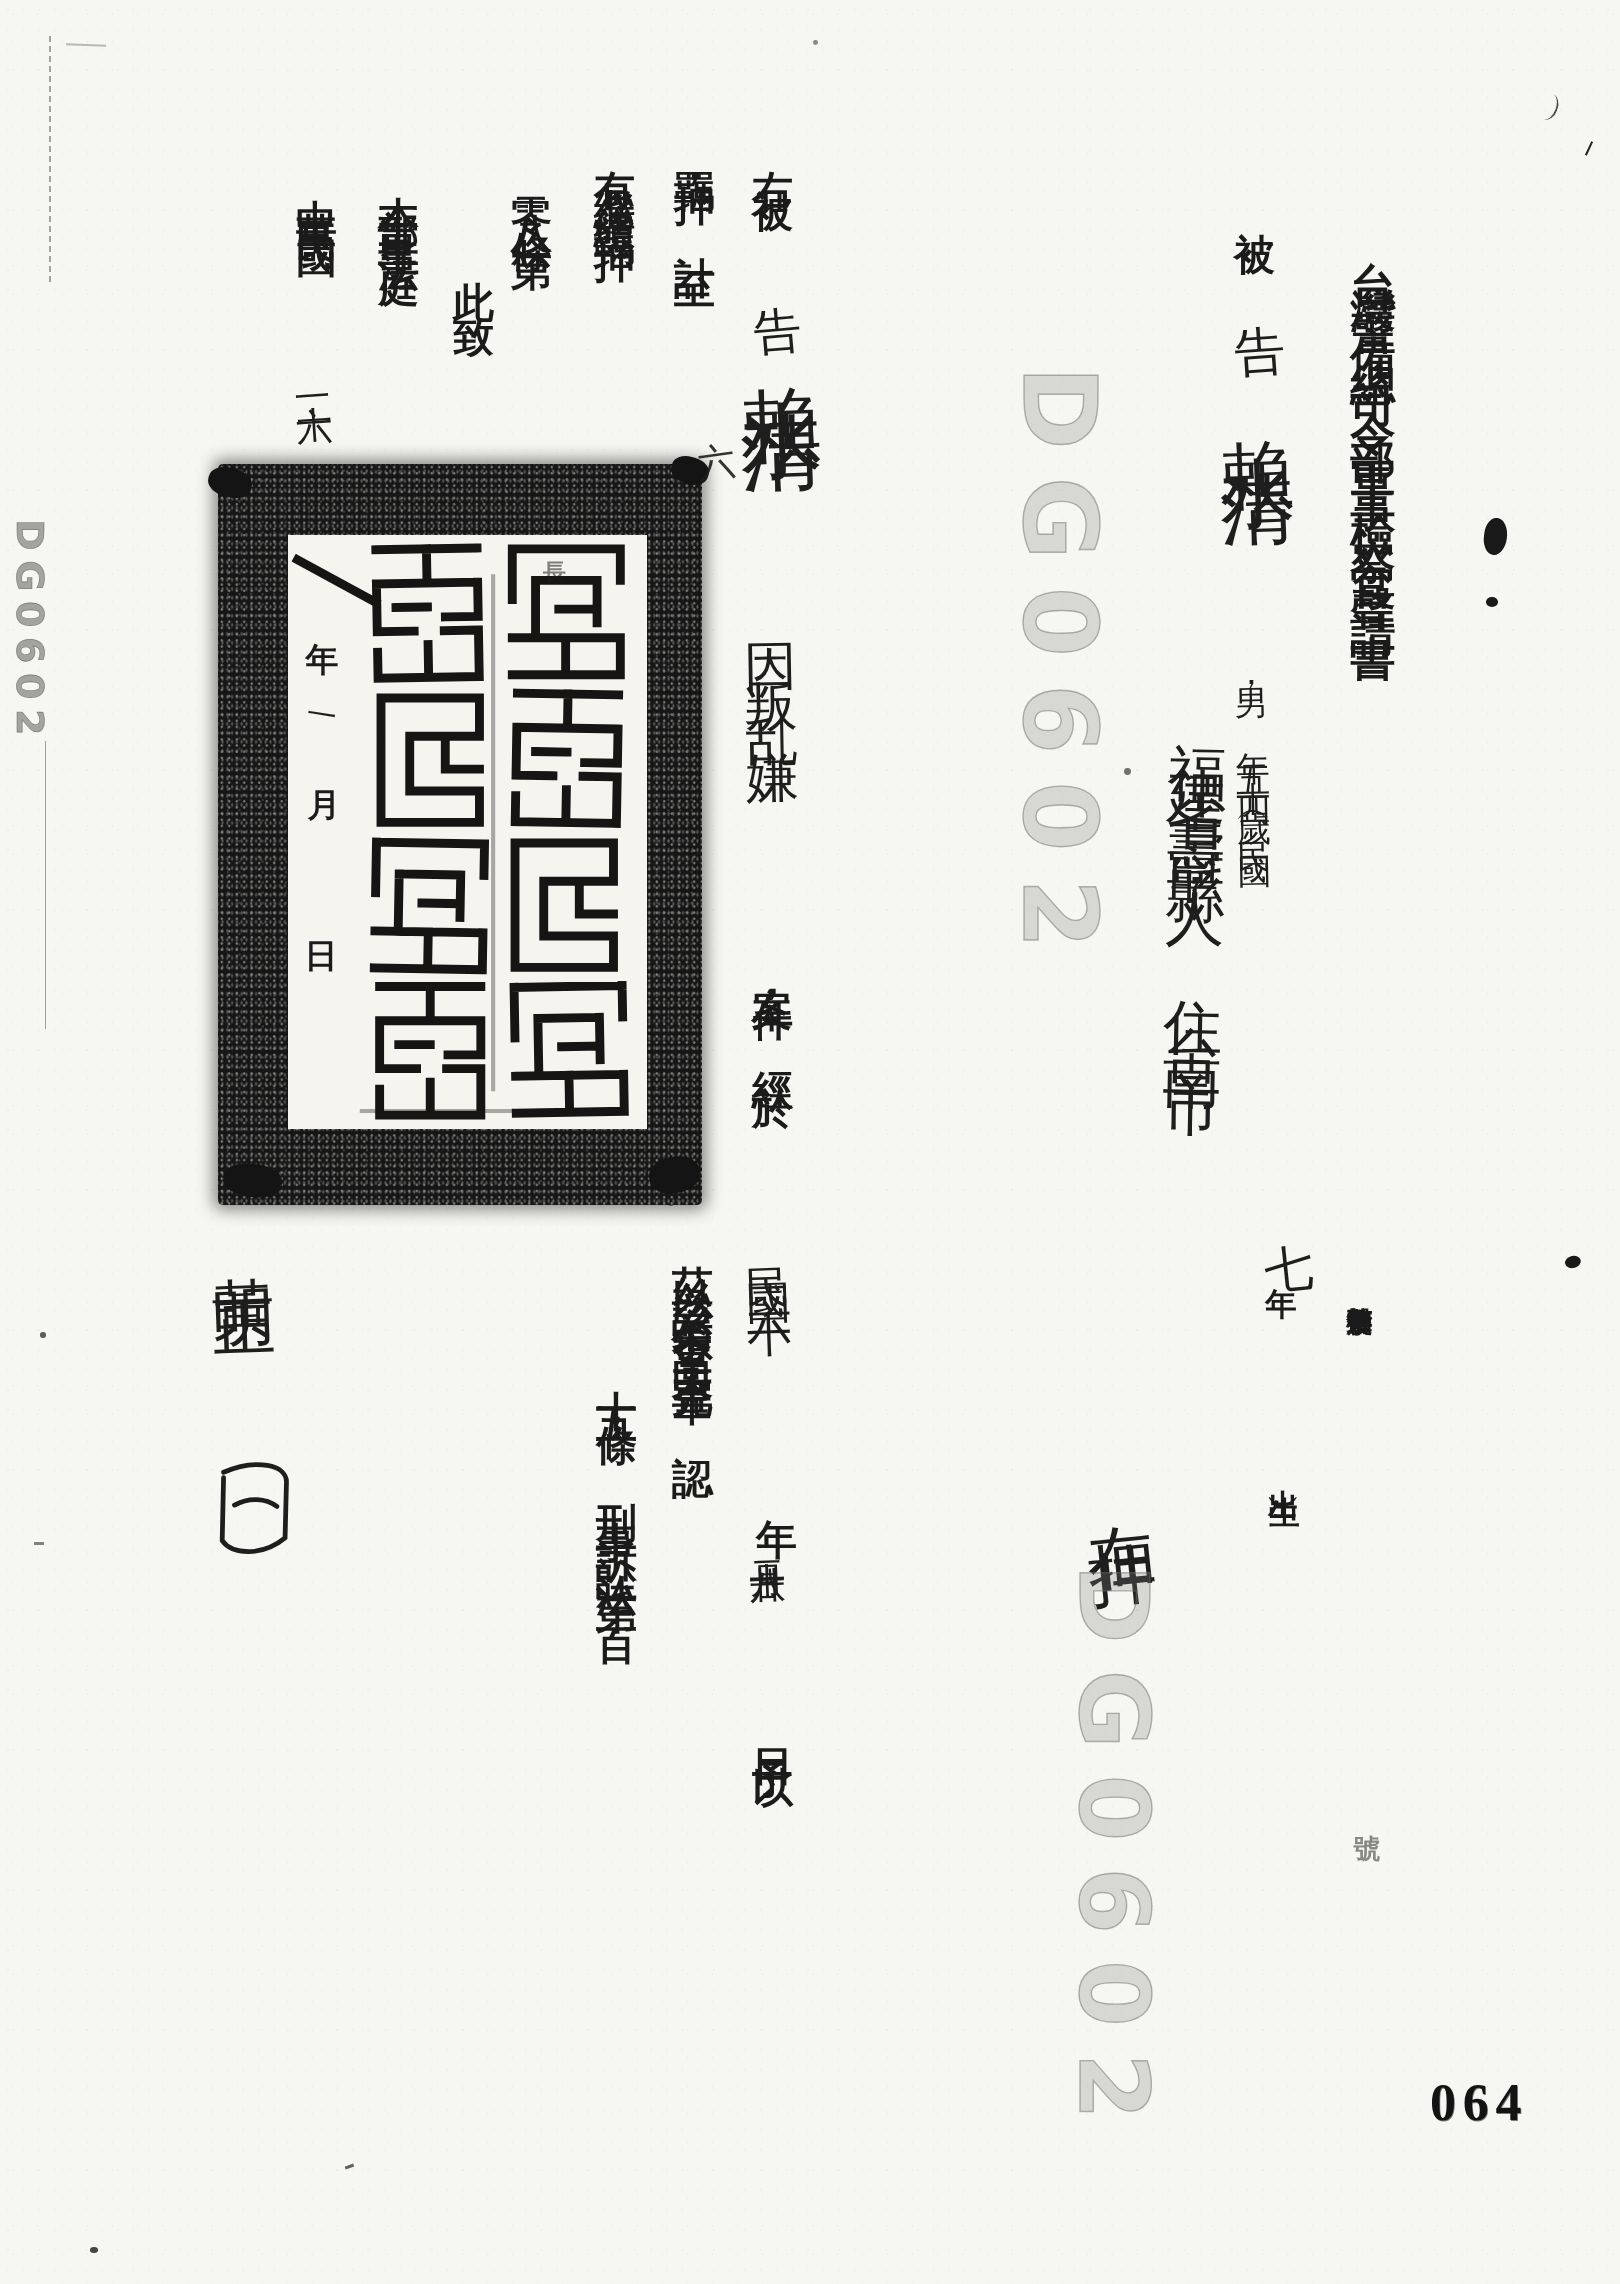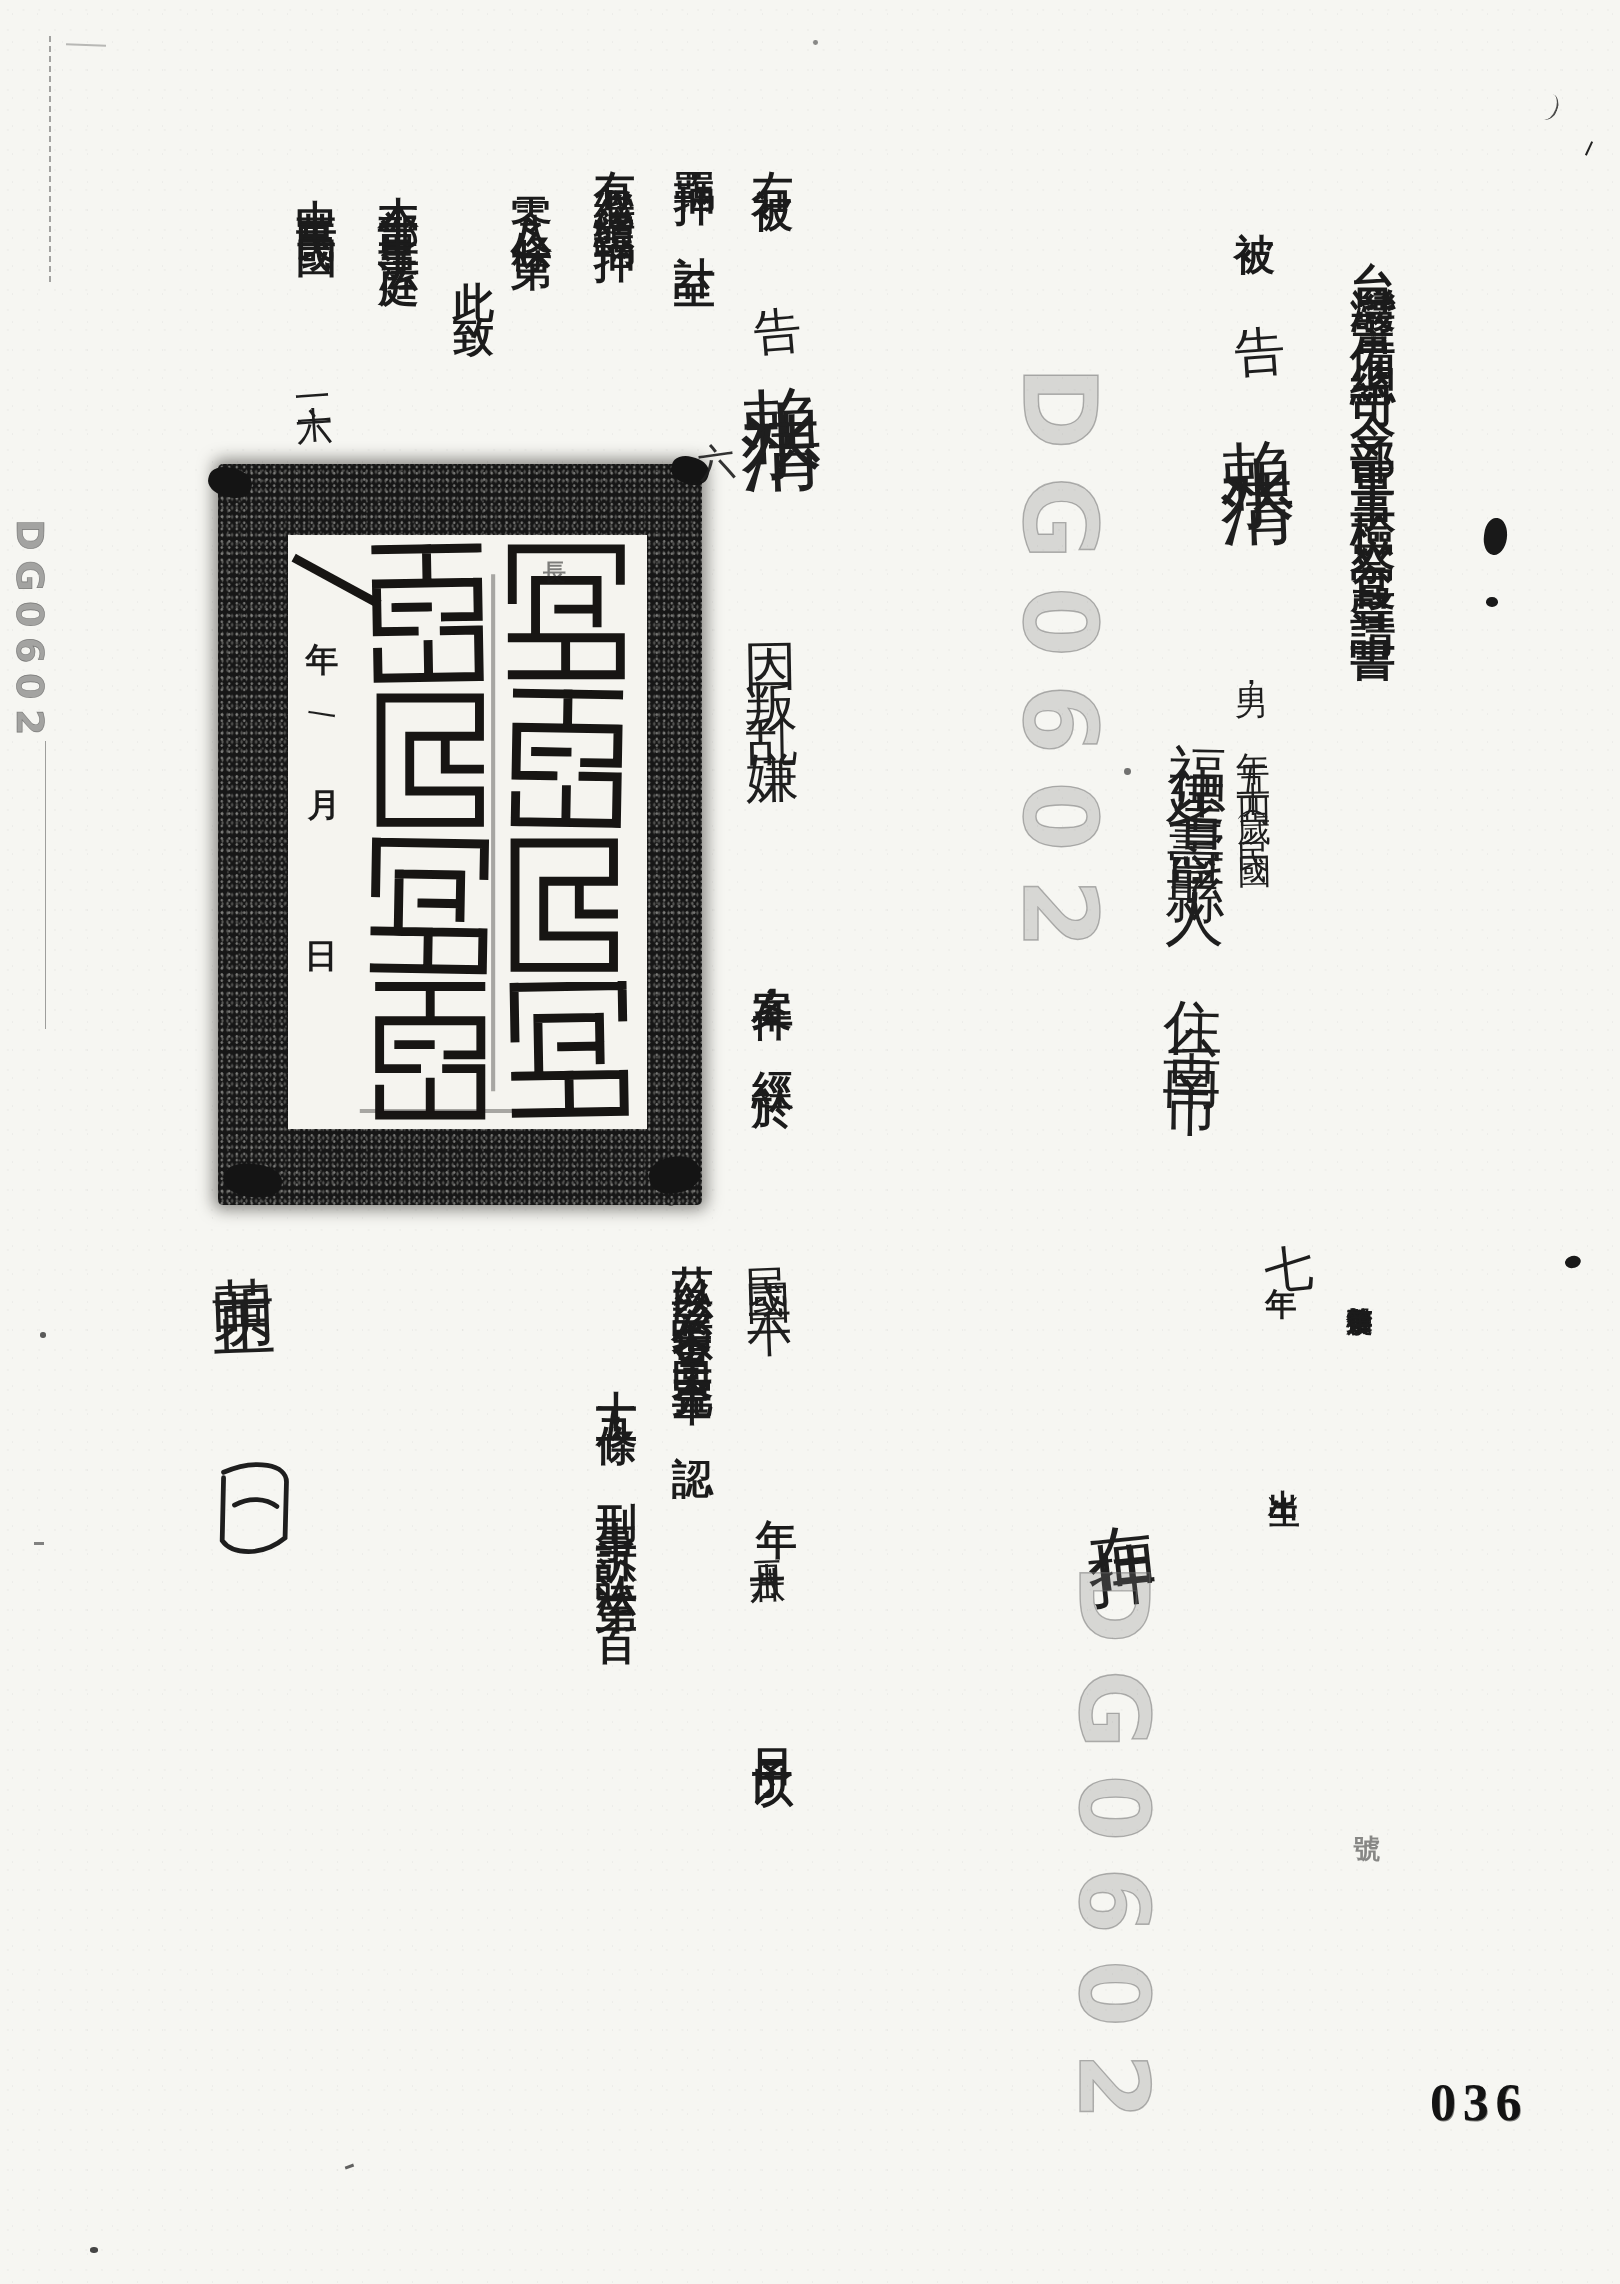--- a/index.html
+++ b/index.html
@@ -168,21 +168,21 @@
       </svg>
       <div class="col p" style="left:255px;top:8.2px;font-size:23px;opacity:.55;z-index:4;">長</div>
     </div>
   </div>
 
   <div class="col h" style="left:210px;top:1227px;font-size:63px;letter-spacing:12.3px;transform:rotate(-2deg);">黃明正</div>
   <svg style="position:absolute;left:214px;top:1457px;" width="82" height="103" viewBox="0 0 120 150" fill="none" stroke="#1e1e1e" stroke-width="7" stroke-linecap="round">
     <path d="M14 22 C60 2, 108 10, 106 38 L104 118 C70 146, 26 142, 12 122 L14 30 M30 70 C52 58, 76 60, 92 72"></path>
   </svg>
 
-  <div id="pageNum">036</div>
+  <div id="pageNum">064</div>
 
   <div style="position:absolute;left:49px;top:36px;height:246px;border-left:2.1px dashed rgba(60,60,60,.45);"></div>
   <div style="position:absolute;left:45px;top:741px;height:288px;width:1.4px;background:rgba(70,70,70,.5);"></div>
   <div class="noise" style="left:1484px;top:518px;width:23px;height:37px;transform:rotate(8deg);border-radius:46% 54% 50% 50%;"></div>
   <div class="noise" style="left:1486px;top:597px;width:11.6px;height:9.6px;"></div>
   <div class="noise" style="left:1565px;top:1256px;width:15.7px;height:12.3px;transform:rotate(-15deg);"></div>
   <div style="position:absolute;left:1538px;top:93px;width:18px;height:27px;border-right:2.7px solid #222;
               border-radius:50%;transform:rotate(20deg);opacity:.8;"></div>
   <div style="position:absolute;left:1588px;top:141px;width:2.1px;height:15px;background:#222;transform:rotate(25deg);"></div>
   <div class="noise" style="left:1124px;top:768px;width:6.8px;height:6.8px;opacity:.6;"></div>

